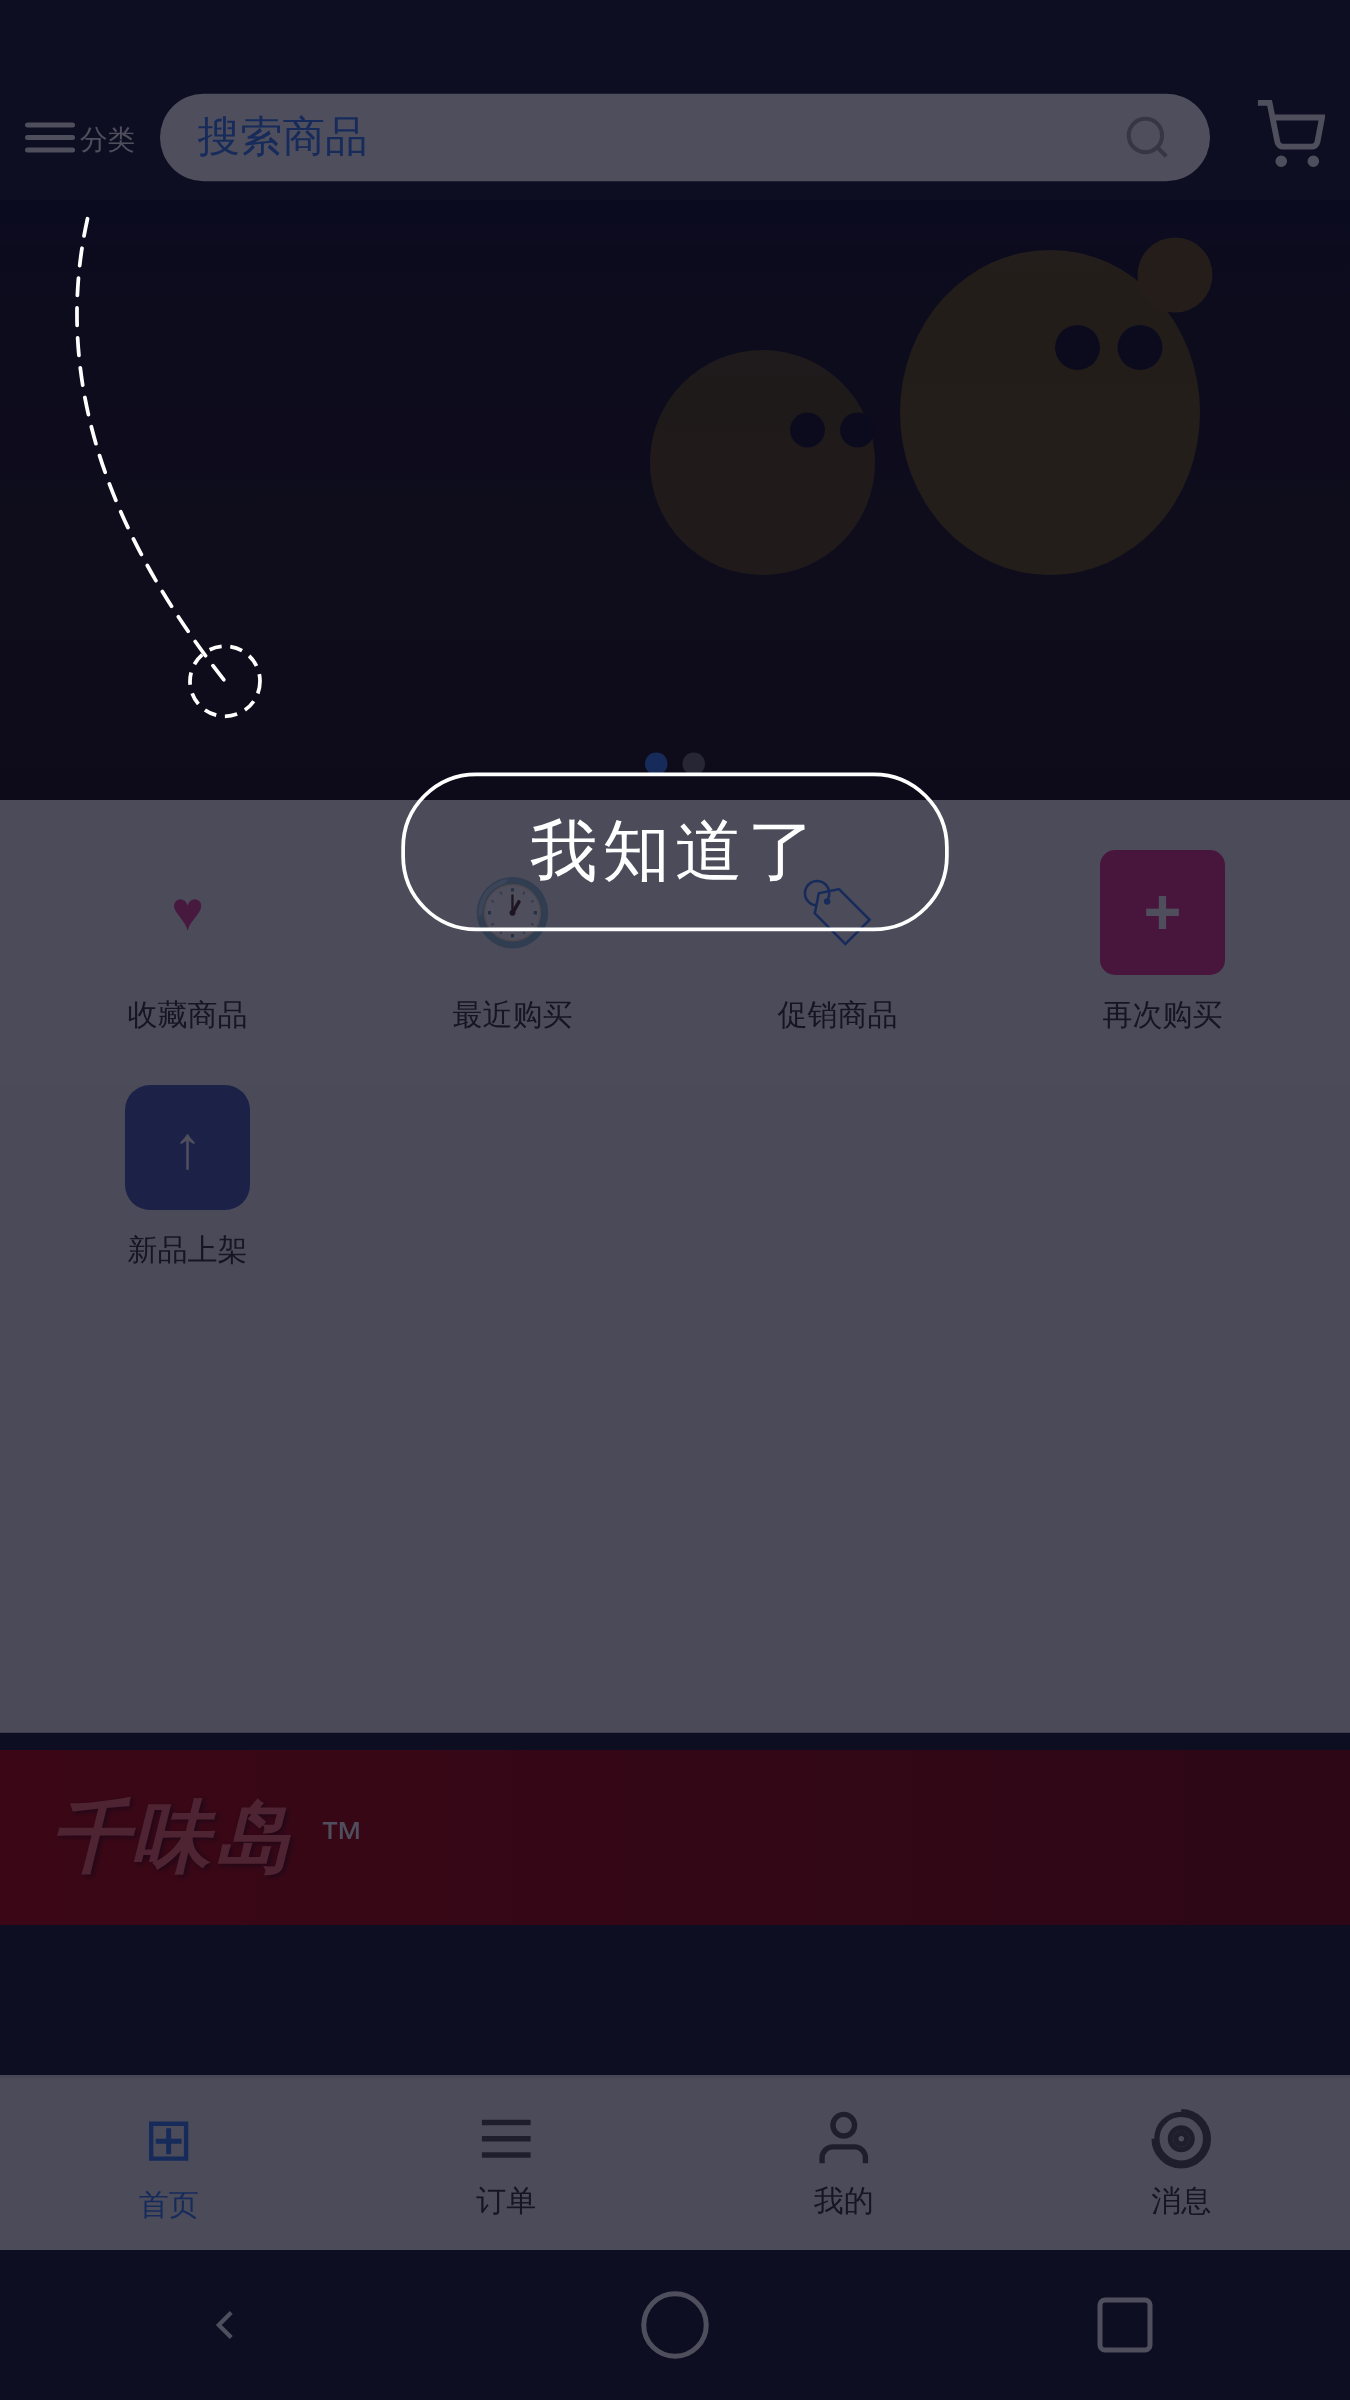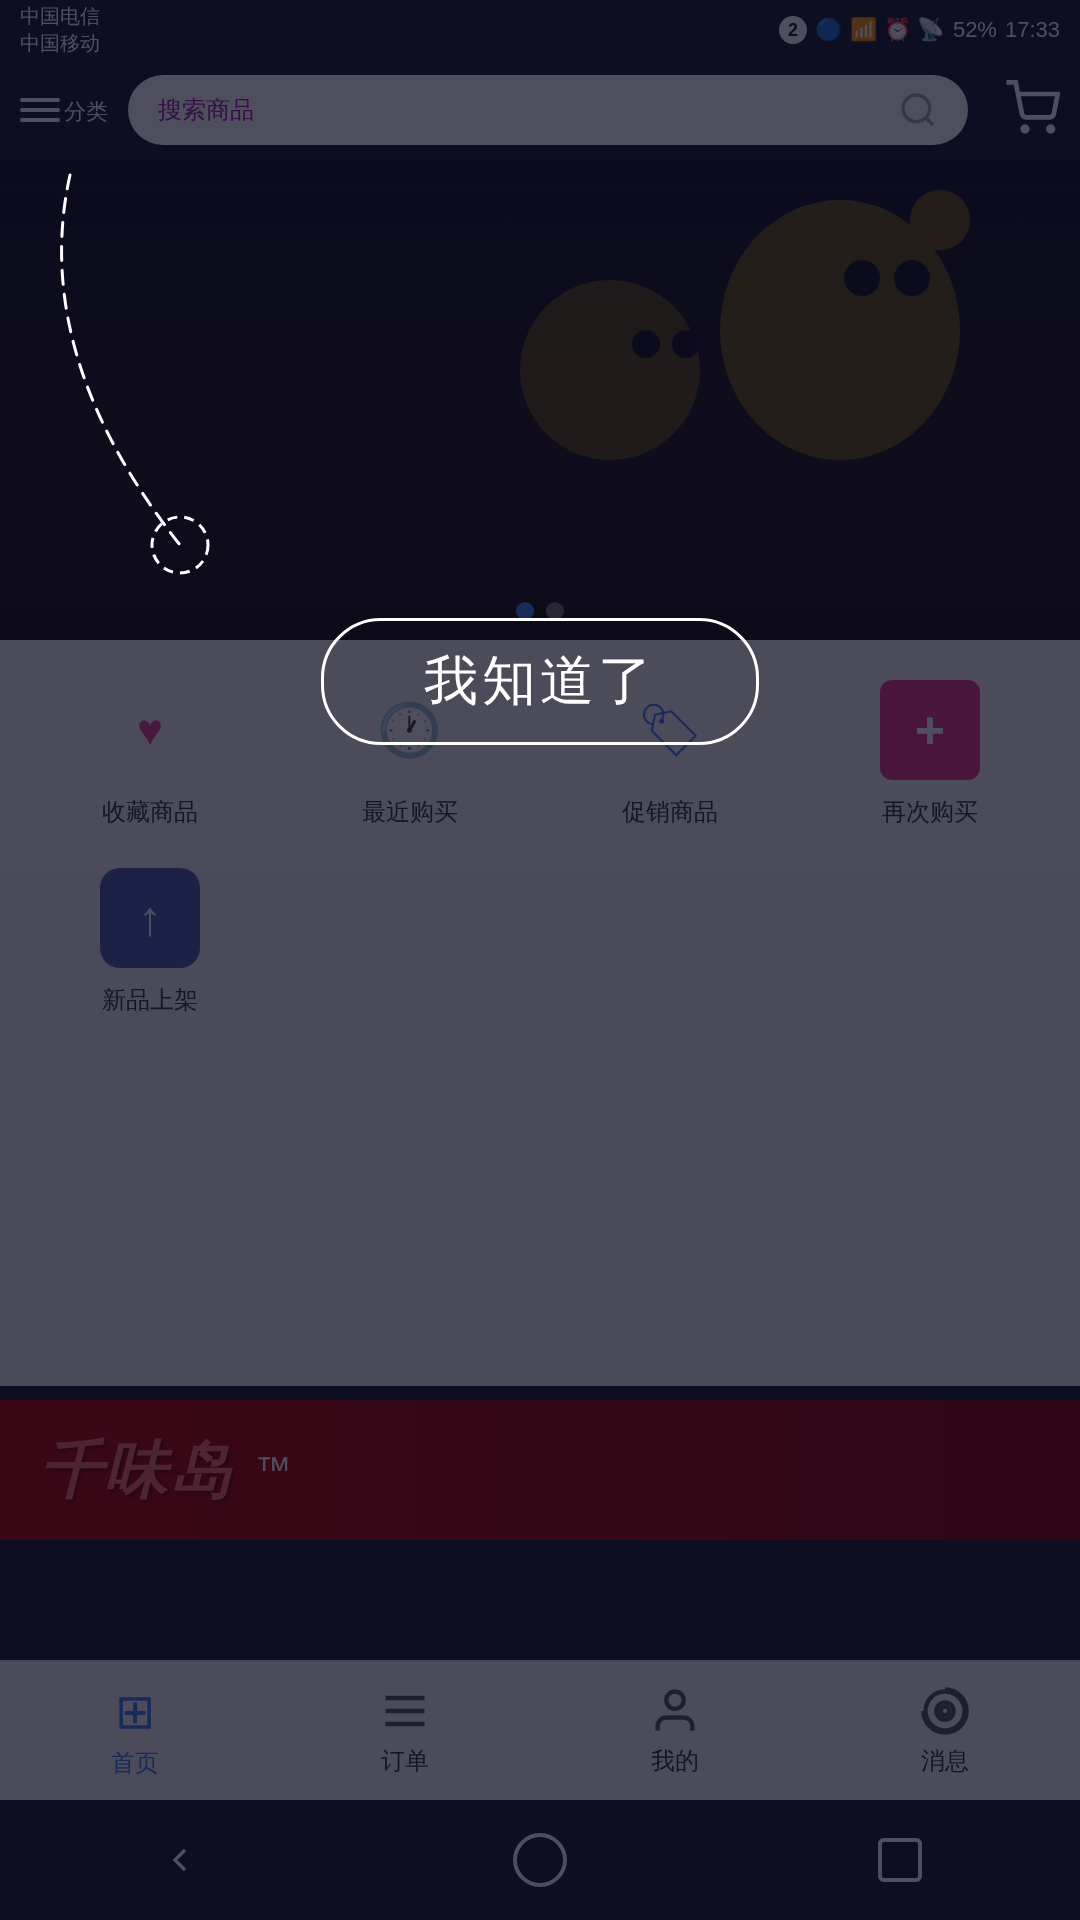--- a/index.html
+++ b/index.html
@@ -56,21 +56,21 @@
     .search-bar {
       flex: 1;
       height: 70px;
       background: white;
       border-radius: 35px;
       display: flex;
       align-items: center;
       padding: 0 30px;
       gap: 16px;
     }
-    .search-text { font-size: 24px; color: #a21caf; flex: 1; font-family: Liberation Serif, serif; }
+    .search-text { font-size: 34px; color: #3b82f6; flex: 1; font-family: Liberation Serif, serif; }
     .cart-btn { color: white; margin-left: 16px; }
 
     
     .banner {
       width: 100%;
       height: 480px;
       background: linear-gradient(135deg, #2a2a3e 0%, #3a3020 40%, #4a3a10 60%, #5a4a20 100%);
       position: relative;
       overflow: hidden;
     }
@@ -192,33 +192,20 @@
       width: 1080px;
       height: 1920px;
       overflow: hidden;
     }
   </style>
 </head>
 <body>
 
 <div class="main-wrapper">
 
-  <div class="status-bar" style="position:absolute;top:0;left:0;width:100%;height:60px;z-index:5;background:#1a1a2e;">
-    <div class="status-left">
-      <span>中国电信</span>
-      <span>中国移动</span>
-    </div>
-    <div class="status-right">
-      <div class="badge">2</div>
-      <span>🔵</span>
-      <span>📶 ⏰ 📡</span>
-      <span>52%</span>
-      <span>17:33</span>
-    </div>
-  </div>
 
   <div class="header" style="position:absolute;top:60px;left:0;width:100%;height:100px;z-index:5;background:#1a1a2e;">
     <div class="menu-btn">
       <div class="menu-lines">
         <div class="menu-line"></div>
         <div class="menu-line"></div>
         <div class="menu-line"></div>
       </div>
       <span class="menu-label">分类</span>
     </div>

